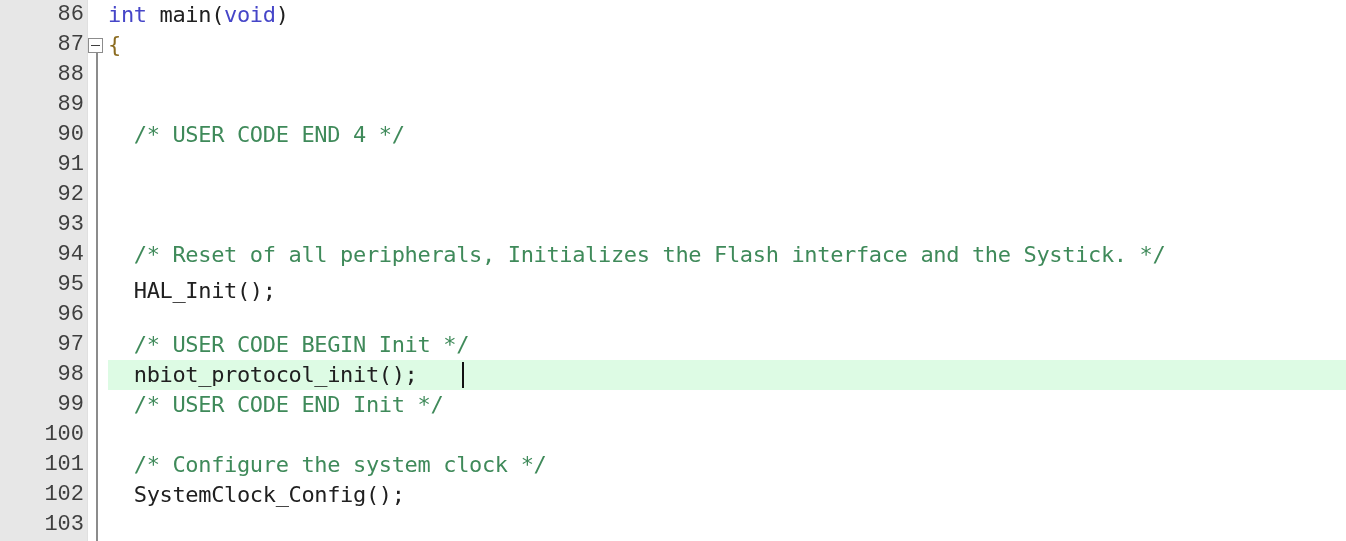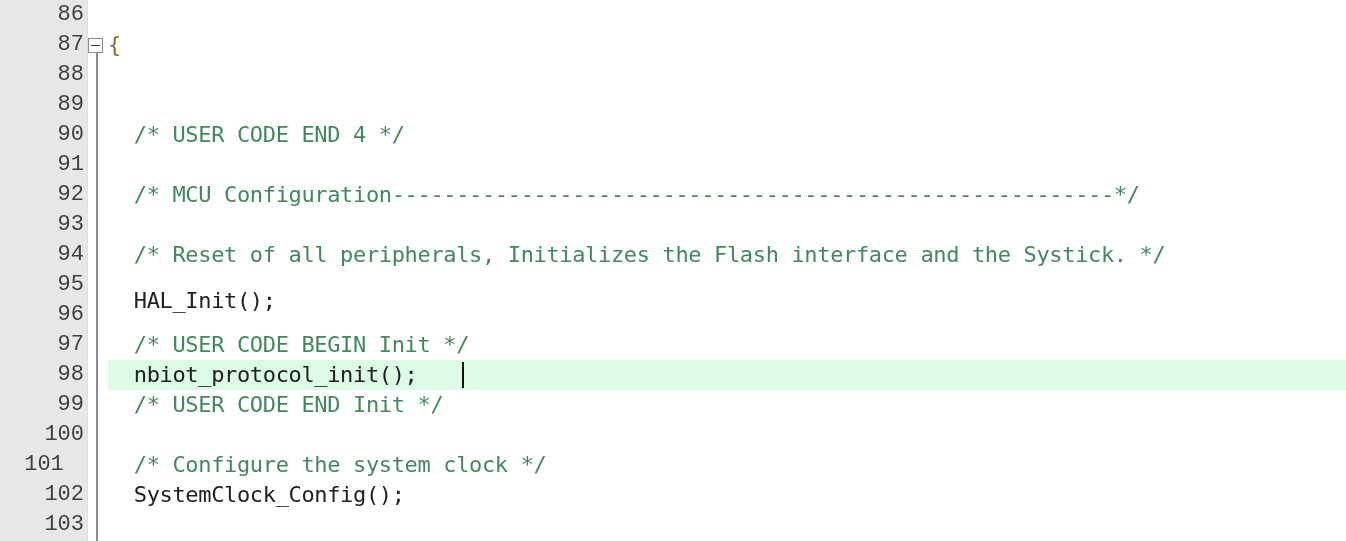--- a/index.html
+++ b/index.html
@@ -142,42 +142,42 @@
     background: #111111;
     z-index: 6;
   }
 </style>
 </head>
 <body>
 
 <div id="editor">
 
   <div id="code">
+      <div class="row" style="top: 0px;">
+        <div class="codetext"><span class="kw">int</span><span class="plain"> main(</span><span class="kw">void</span><span class="plain">)</span></div>
+      </div>
       <div class="row" style="top: 30px;">
         <div class="codetext"><span class="brace">{</span></div>
       </div>
       <div class="row" style="top: 90px;">
         <div class="codetext"></div>
       </div>
       <div class="row" style="top: 120px;">
         <div class="codetext"><span class="cmt">  /* USER CODE END 4 */</span></div>
       </div>
       <div class="row" style="top: 150px;">
         <div class="codetext"></div>
       </div>
-      <div class="row" style="top: 180px;">
-        <div class="codetext"><span class="cmt">  /* MCU Configuration--------------------------------------------------------*/</span></div>
-      </div>
       <div class="row" style="top: 210px;">
         <div class="codetext"></div>
       </div>
       <div class="row" style="top: 240px; padding-left: 43px;">
         <div class="codetext"><span class="cmt">  /* Reset of all peripherals, Initializes the Flash interface and the Systick. */</span></div>
       </div>
-      <div class="row" style="top: 286px;">
+      <div class="row" style="top: 276px;">
         <div class="codetext"><span class="plain">  HAL_Init();</span></div>
       </div>
       <div class="row" style="top: 300px;">
         <div class="codetext"></div>
       </div>
       <div class="row" style="top: 330px;">
         <div class="codetext"><span class="cmt">  /* USER CODE BEGIN Init */</span></div>
       </div>
       <div class="row hl" style="top: 360px;">
         <div class="codetext"><span class="plain">  nbiot_protocol_init();</span></div>
@@ -208,21 +208,21 @@
       <div class="lineno" style="top: 150px;">91</div>
       <div class="lineno" style="top: 180px;">92</div>
       <div class="lineno" style="top: 210px;">93</div>
       <div class="lineno" style="top: 240px;">94</div>
       <div class="lineno" style="top: 270px;">95</div>
       <div class="lineno" style="top: 300px;">96</div>
       <div class="lineno" style="top: 330px;">97</div>
       <div class="lineno" style="top: 360px;">98</div>
       <div class="lineno" style="top: 390px;">99</div>
       <div class="lineno" style="top: 420px;">100</div>
-      <div class="lineno" style="top: 450px; text-align: center;">101</div>
+      <div class="lineno" style="top: 450px;">101</div>
       <div class="lineno" style="top: 480px; padding-left: 16px;">102</div>
       <div class="lineno" style="top: 510px;">103</div>
     </div>
   <div id="gutter-border"></div>
 
   <div id="foldmargin"></div>
   <div id="fold-line"></div>
   <div id="fold-box"></div>
 
   <div id="caret"></div>

